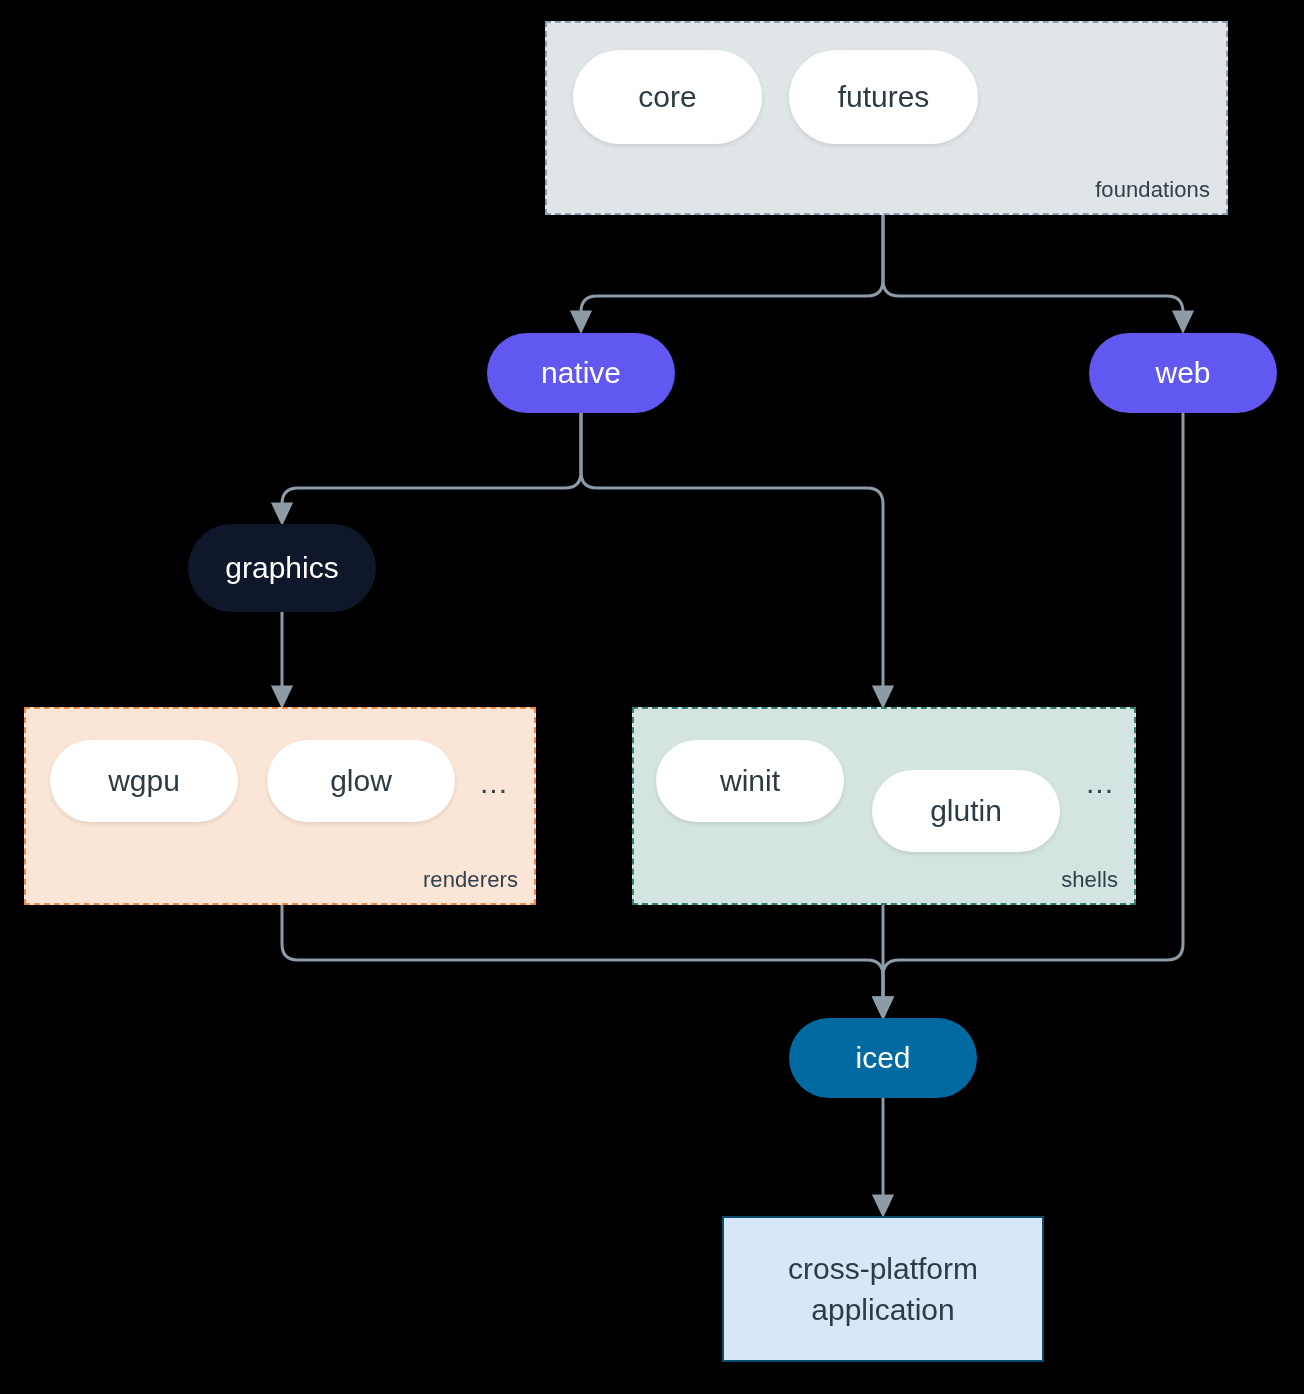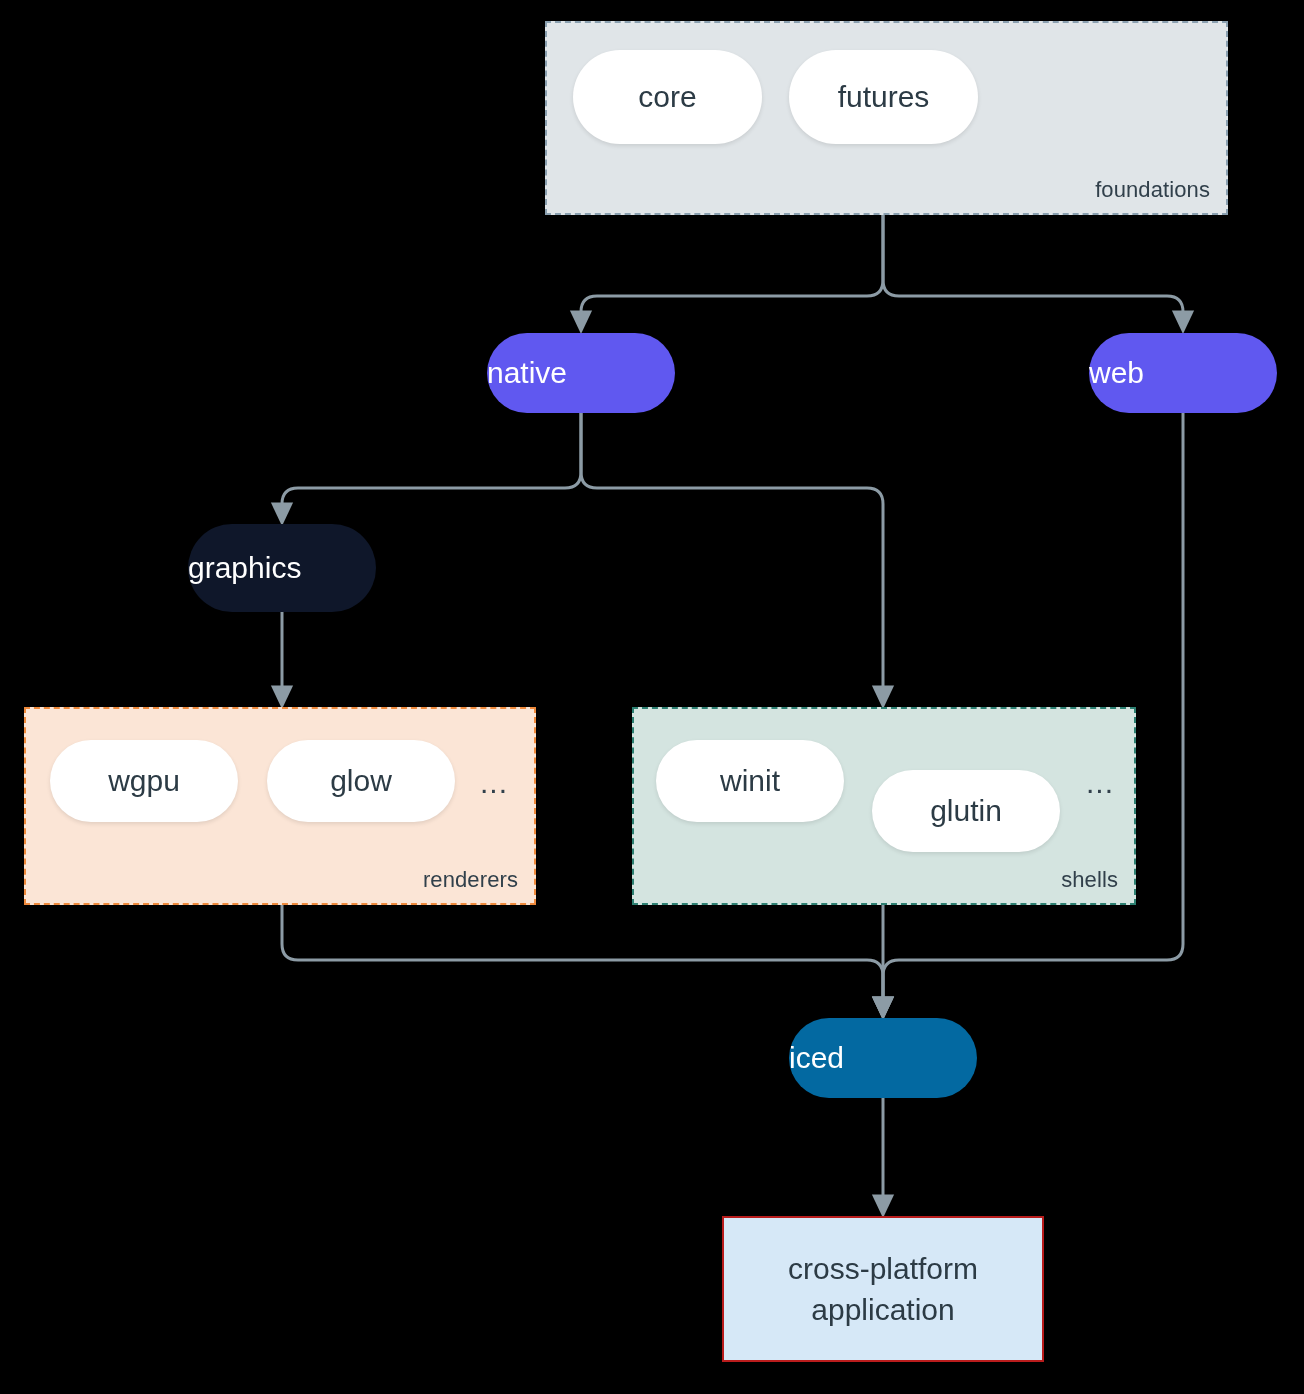--- a/index.html
+++ b/index.html
@@ -51,21 +51,21 @@
   .pill-white {
     background: #ffffff;
     color: #2c3b45;
     box-shadow: 0 2px 4px rgba(0,0,0,0.10);
   }
   .node {
     position: absolute;
     box-sizing: border-box;
     display: flex;
     align-items: center;
-    justify-content: flex-start;
+    justify-content: center;
     border-radius: 999px;
     color: #ffffff;
     font-size: 30px;
     white-space: nowrap;
   }
   .ellipsis {
     position: absolute;
     font-size: 30px;
     color: #31404b;
     letter-spacing: 1px;
@@ -74,21 +74,21 @@
   .rect-node {
     position: absolute;
     box-sizing: border-box;
     display: flex;
     align-items: center;
     justify-content: center;
     text-align: center;
     font-size: 30px;
     line-height: 1.38;
     color: #2c3b45;
-    border: 2px solid #b91c1c;
+    border: 2px solid #0c4a6e;
     background: #d6e8f7;
   }
 </style>
 </head>
 <body>
 
 <div id="canvas">
 
   <svg class="edges" viewBox="0 0 1304 1394">
     <defs>

